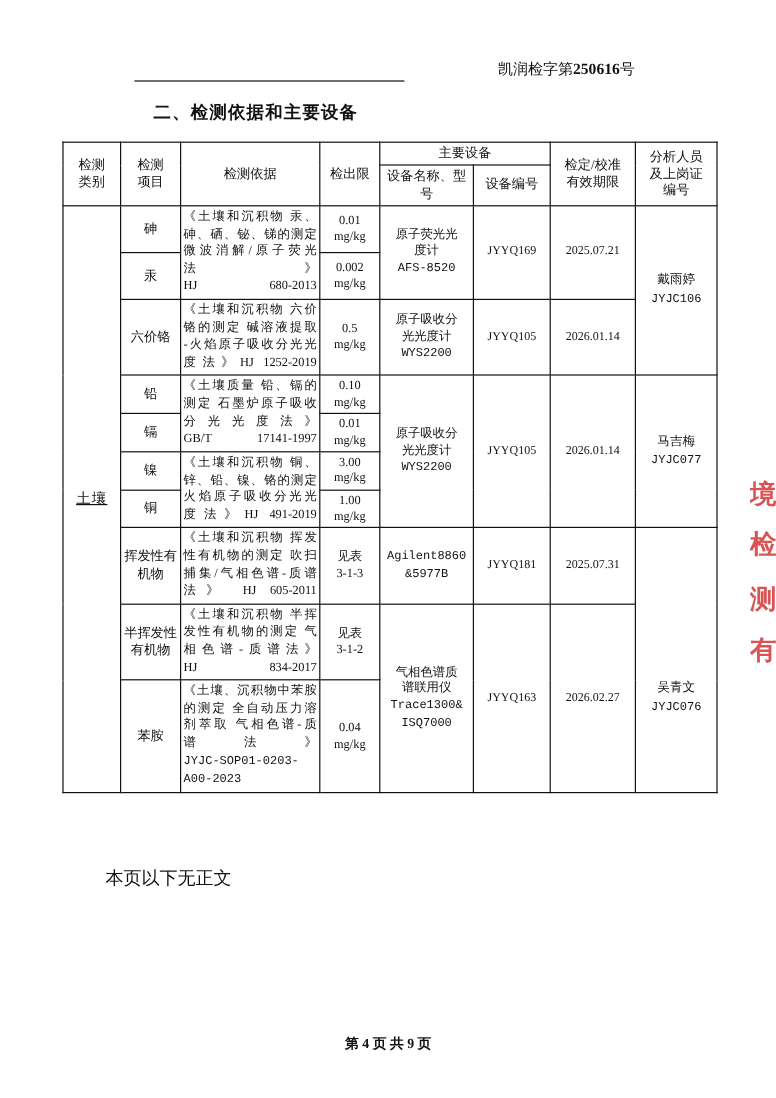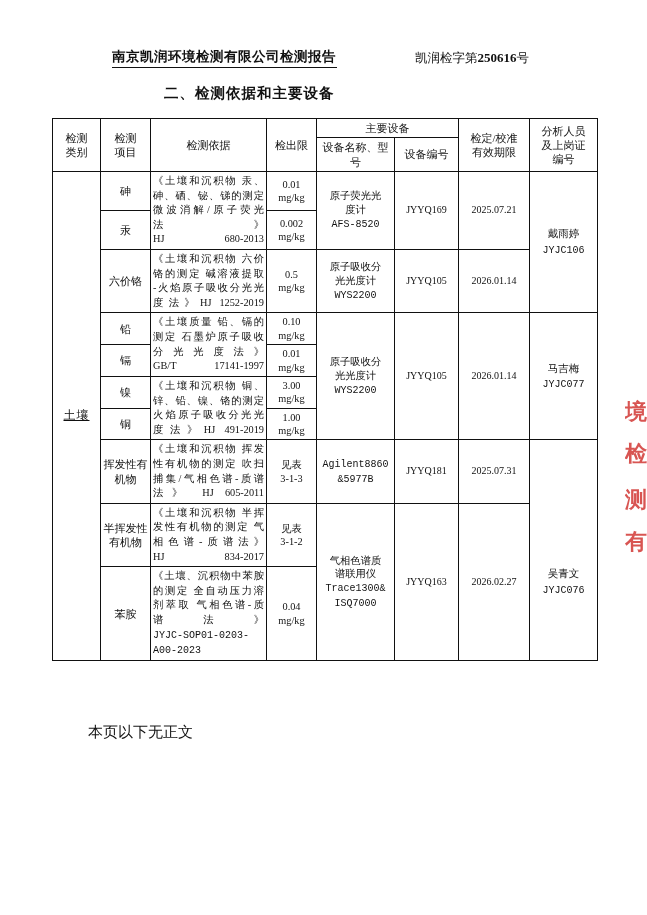--- a/index.html
+++ b/index.html
@@ -58,21 +58,20 @@
     height: 1px;
     background: #111;
   }
   .sect-title {
     position: absolute;
     left: 128px;
     top: 84px;
     font-size: 14.5px;
     font-weight: bold;
     letter-spacing: 1px;
-    margin-left: 36px;
   }
   
   table.report {
     position: absolute;
     left: 52px;
     top: 118px;
     width: 545px;
     border-collapse: collapse;
     table-layout: fixed;
     font-size: 10.5px;
@@ -164,21 +163,20 @@
   .stamp .c2 { top: 44px; }
   .stamp .c3 { top: 90px; }
   .stamp .c4 { top: 132px; }
 </style>
 </head>
 <body>
 
 <div class="page">
 
   <div class="hdr">
-    <div class="hdr-left">南京凯润环境检测有限公司检测报告</div>
     <div class="hdr-rule"></div>
     <div class="hdr-right">
       <span>凯润检字第</span><span class="no">250616</span><span>号</span>
     </div>
   </div>
 
   <div class="sect-title">二、检测依据和主要设备</div>
 
   <table class="report">
     <colgroup>
@@ -357,13 +355,14 @@
 
   <div class="footnote">本页以下无正文</div>
 
   <div class="stamp">
     <span class="ch c1">境</span>
     <span class="ch c2">检</span>
     <span class="ch c3">测</span>
     <span class="ch c4">有</span>
   </div>
 
+  <div class="pagenum">第 4 页 共 9 页</div>
 </div>
 
 </body></html>

